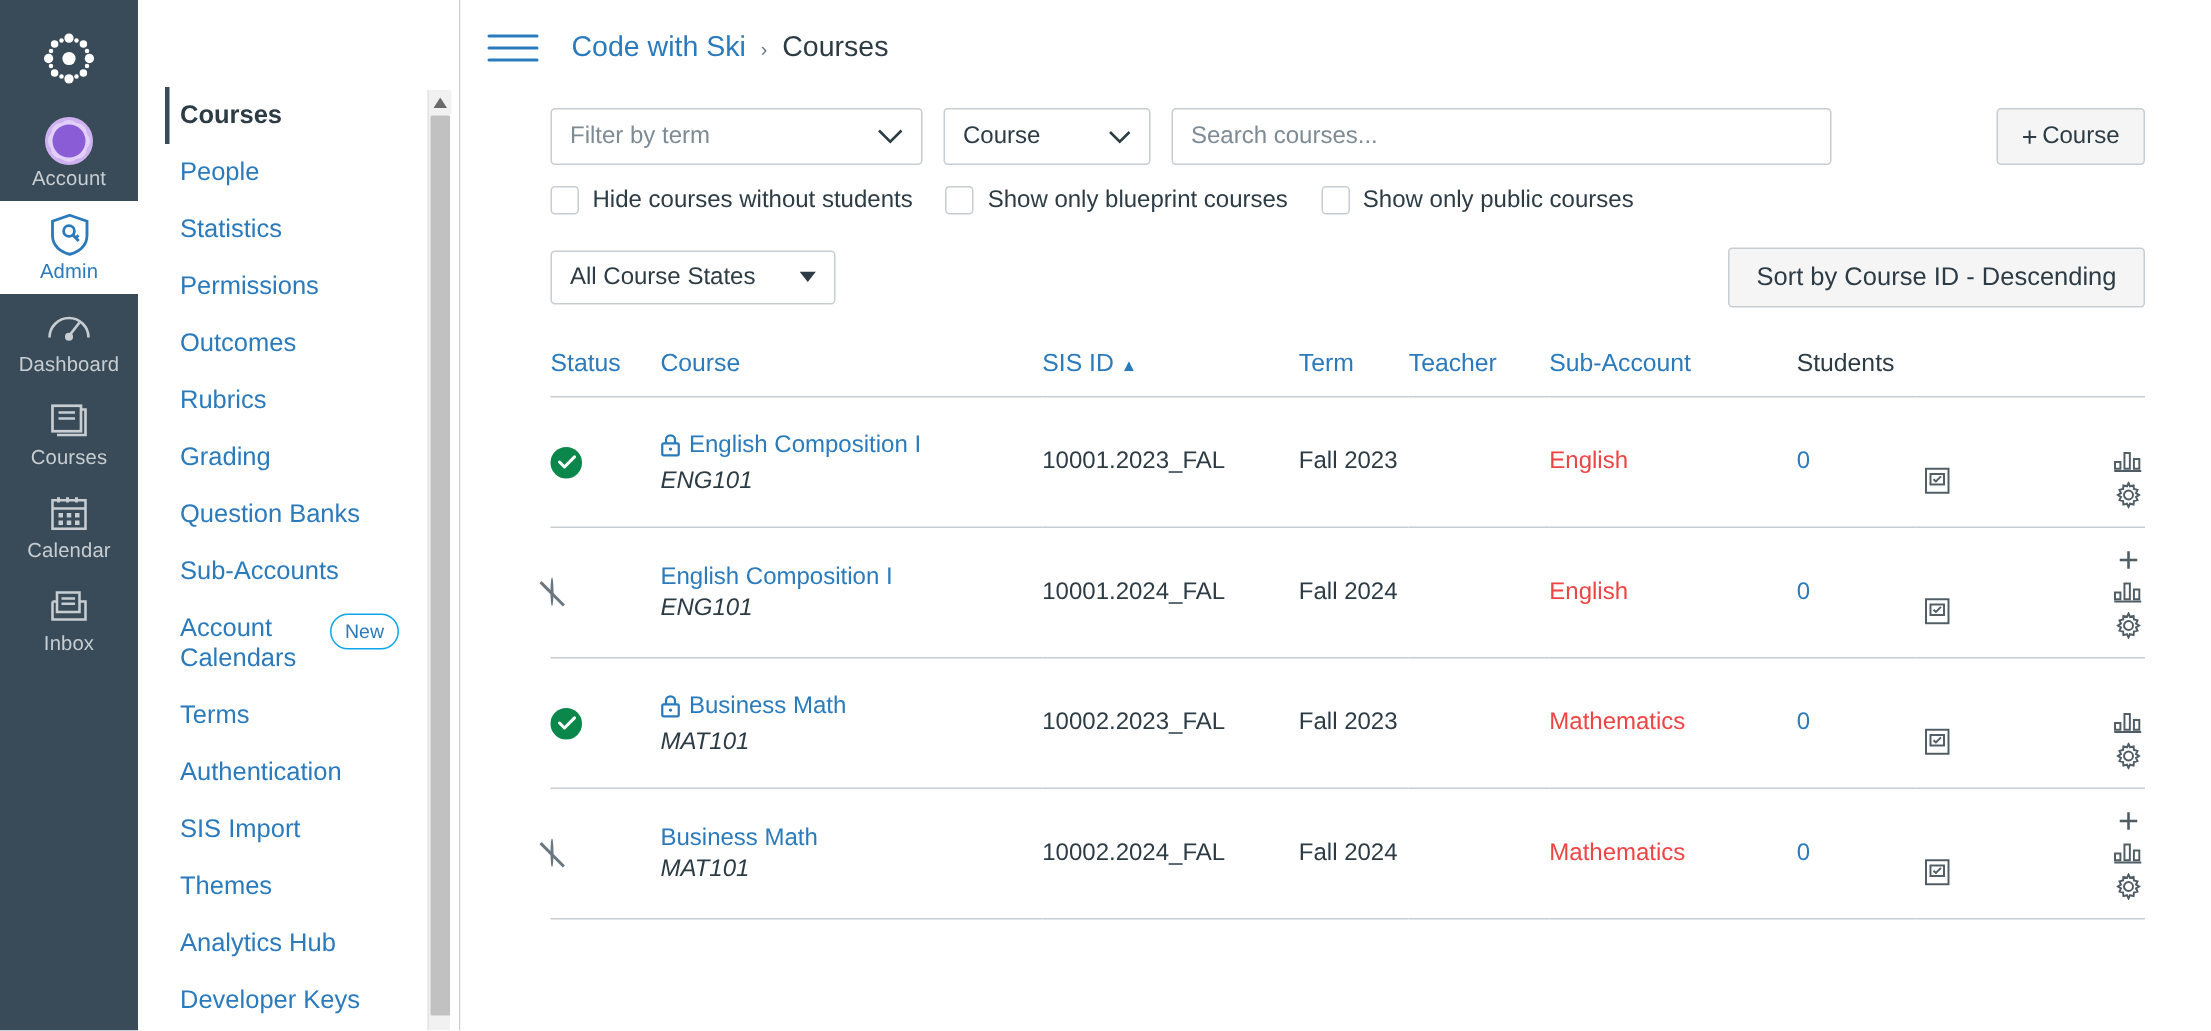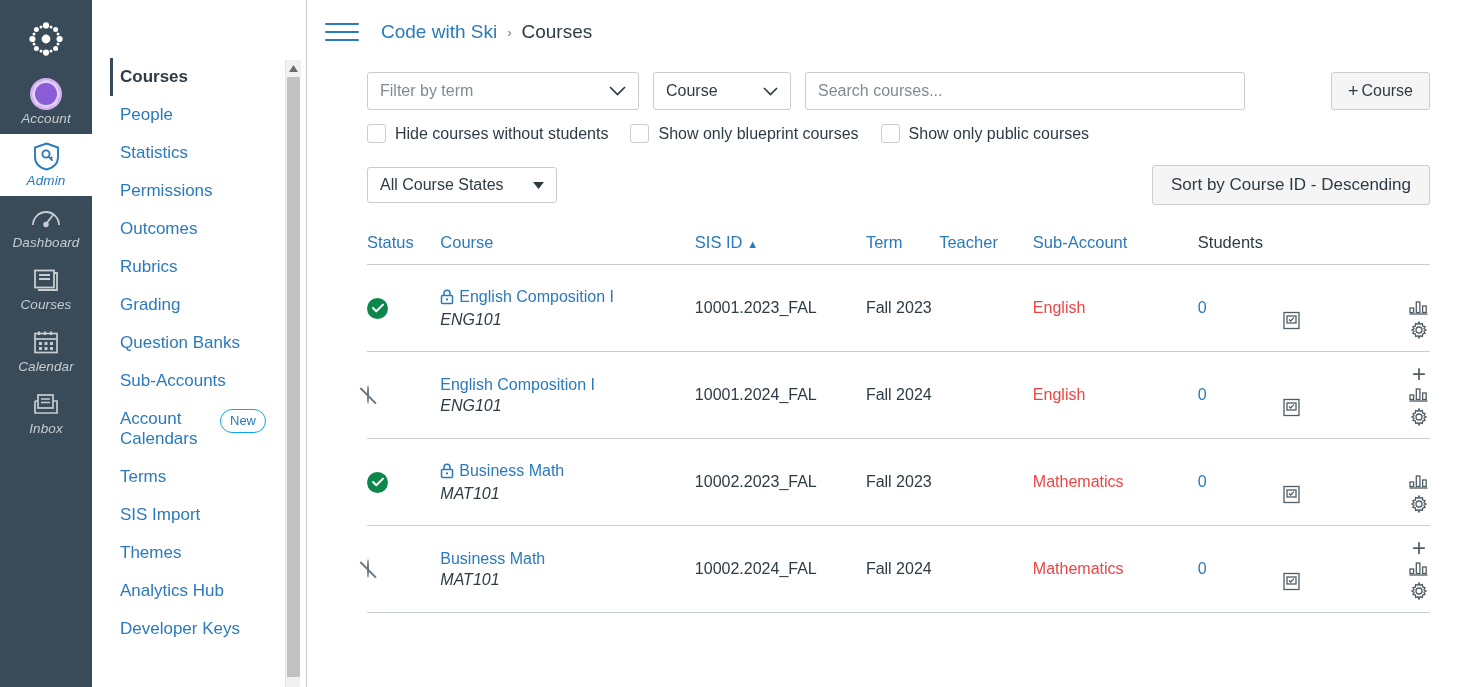--- a/index.html
+++ b/index.html
@@ -16,21 +16,21 @@
     width: 92px; min-width: 92px; height: 687px;
     background: #394B58;
     display: flex; flex-direction: column; align-items: stretch;
     padding-top: 6px;
   }
   .rail-logo {
     height: 66px; display: flex; align-items: center; justify-content: center;
   }
   .rail-item {
     display: flex; flex-direction: column; align-items: center; justify-content: center;
-    padding: 7px 2px 8px; gap: 2px; cursor: pointer; font-style: italic;
+    padding: 7px 2px 8px; gap: 2px; cursor: pointer;
   }
   .rail-item .rail-label {
     color: #C7CDD1; font-size: 13.5px; letter-spacing: .1px; line-height: 15px;
   }
   .rail-item.active { background: #ffffff; }
   .rail-item.active .rail-label { color: #2B7ABC; }
   .rail-icon { display: flex; align-items: center; justify-content: center; height: 30px; }
 
   .avatar {
     width: 32px; height: 32px; border-radius: 50%;
@@ -98,21 +98,21 @@
   .content { padding: 22px 44px 0 60px; }
 
   .filters { display: flex; align-items: center; gap: 14px; }
   .sel, .txt {
     height: 38px; border: 1px solid #C7CDD1; border-radius: 3px;
     background: #fff; display: flex; align-items: center;
     padding: 0 12px; font-size: 16px; color: #2D3B45;
   }
   .sel { justify-content: space-between; cursor: pointer; }
   .sel .ph, .txt .ph { color: #7f8b94; }
-  .sel-term { width: 272px; }
+  .sel-term { width: 248px; }
   .sel-type { width: 138px; gap: 14px; }
   .txt-search { width: 440px; cursor: text; }
   .chev { color: #2D3B45; font-size: 13px; }
   .spacer { flex: 1; }
   .btn {
     height: 38px; border: 1px solid #C7CDD1; border-radius: 3px;
     background: #F5F5F5; color: #2D3B45; font-size: 16px;
     padding: 0 16px; display: flex; align-items: center; gap: 3px; cursor: pointer;
     white-space: nowrap;
   }
@@ -312,20 +312,23 @@
       </div>
       <div class="subnav-item">
         <span class="lbl">Sub-Accounts</span>
       </div>
       <div class="subnav-item" style="align-items:flex-start">
         <span class="lbl" style="max-width:88px">Account Calendars</span>
         <span class="pill-new">New</span>
       </div>
       <div class="subnav-item">
         <span class="lbl">Terms</span>
+      </div>
+      <div class="subnav-item">
+        <span class="lbl">Authentication</span>
       </div>
       <div class="subnav-item">
         <span class="lbl">SIS Import</span>
       </div>
       <div class="subnav-item">
         <span class="lbl">Themes</span>
       </div>
       <div class="subnav-item">
         <span class="lbl">Analytics Hub</span>
       </div>

